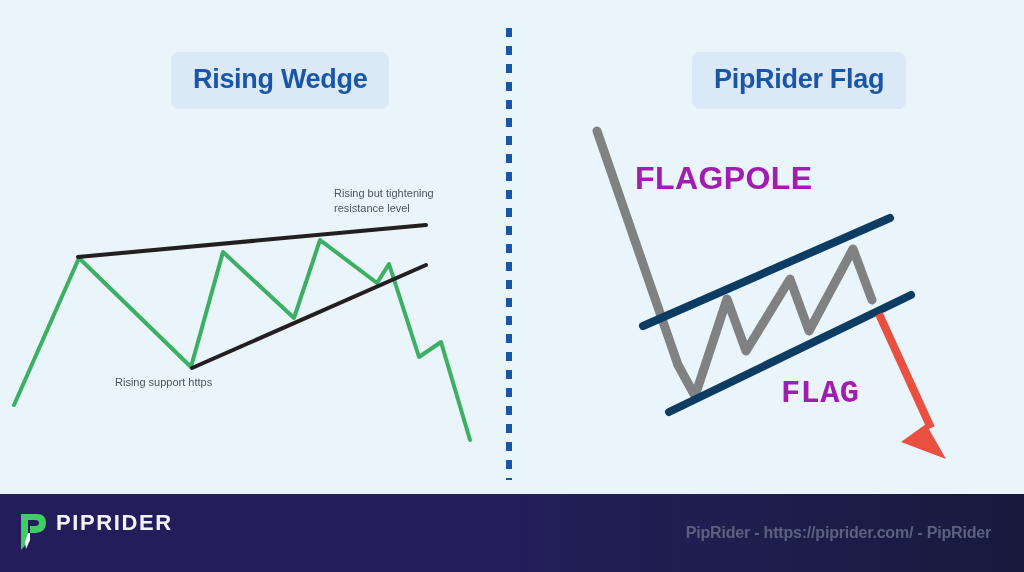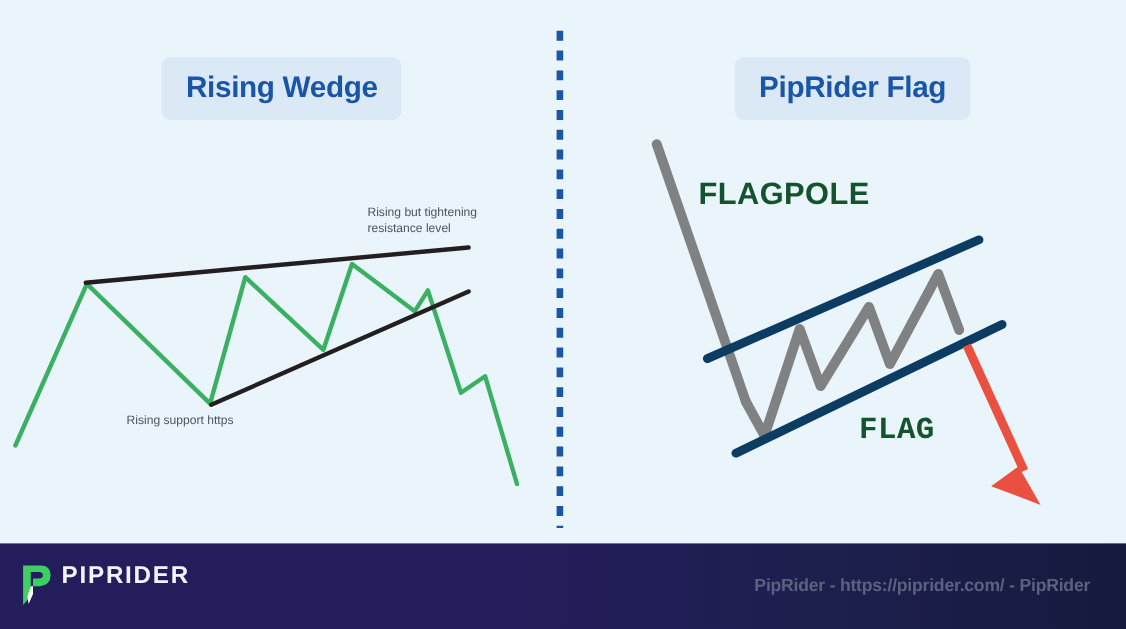--- a/index.html
+++ b/index.html
@@ -36,40 +36,41 @@
     position: absolute;
     background: #dbe9f6;
     border-radius: 8px;
     color: #1a56a8;
     font-size: 27px;
     font-weight: bold;
     letter-spacing: -0.3px;
     line-height: 1;
     padding: 14px 22px 16px 22px;
     white-space: nowrap;
+    margin-left: 24px;
   }
   #title-left  { left: 147px; top: 52px; }
   #title-right { left: 668px; top: 52px; }
 
   
   .annot {
     position: absolute;
     color: #4a5560;
     font-size: 11px;
     line-height: 1.32;
     text-align: left;
     white-space: pre-line;
   }
   #annot-resistance { left: 334px; top: 186px; width: 172px; }
   #annot-support    { left: 115px; top: 375px; width: 168px; }
 
   .flag-label {
     position: absolute;
-    color: #14532d;
-    font-size: 28px;
+    color: #a21caf;
+    font-size: 32px;
     font-weight: bold;
     letter-spacing: 0.4px;
     line-height: 1;
     white-space: nowrap;
   }
   #label-flagpole { left: 635px; top: 162px; }
   #label-flag     { left: 781px; top: 378px; font-family: Liberation Mono, monospace; }
 
   
   #footer {

